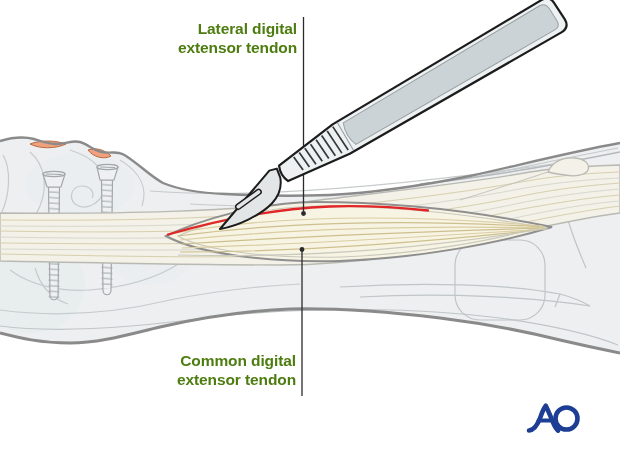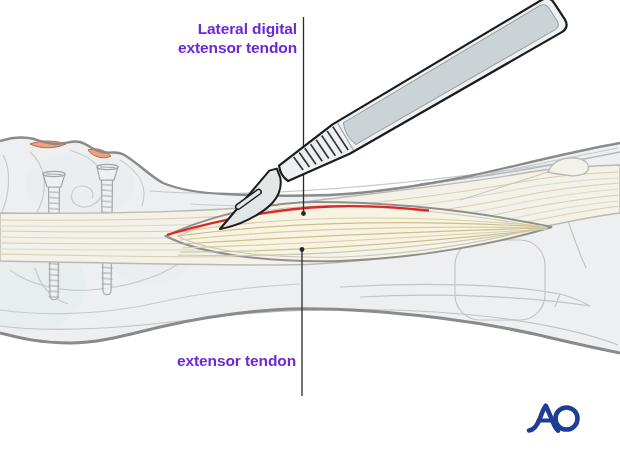--- a/index.html
+++ b/index.html
@@ -1,20 +1,20 @@
 <!DOCTYPE html>
 <html><head>
 <meta charset="utf-8">
 <style>
   html,body{margin:0;padding:0;background:#fff;}
   .stage{position:relative;width:620px;height:459px;background:#ffffff;overflow:hidden;
          font-family:"Liberation Sans",sans-serif;}
   .stage svg{position:absolute;left:0;top:0;}
   .label{position:absolute;text-align:right;font-size:15.5px;line-height:19px;
-         font-weight:bold;color:#6d28d9;letter-spacing:-0.1px;}
+         font-weight:bold;color:#4d7c0f;letter-spacing:-0.1px;}
   .label span{display:block;}
   #label-top{top:19px;left:40px;width:257px;}
   #label-bottom{top:351px;left:40px;width:256px;}
 </style>
 </head>
 <body>
 
 <div class="stage">
 
   <svg width="620" height="459" viewBox="0 0 620 459">
@@ -156,16 +156,17 @@
       <line x1="538.5" y1="420.5" x2="553" y2="420.5" stroke-width="4"></line>
       <circle cx="566.5" cy="418.5" r="11"></circle>
     </g>
   </svg>
 
   <div class="label" id="label-top">
     <span>Lateral digital</span>
     <span>extensor tendon</span>
   </div>
   <div class="label" id="label-bottom">
+    <span>Common digital</span>
     <span>extensor tendon</span>
   </div>
 
 </div>
 
 </body></html>

